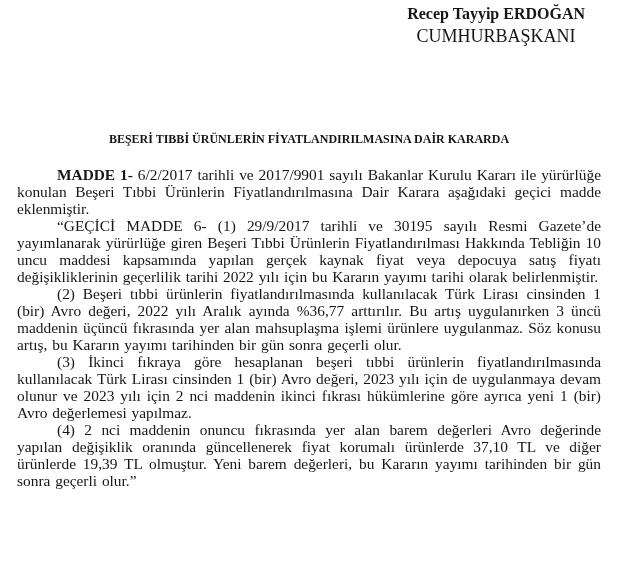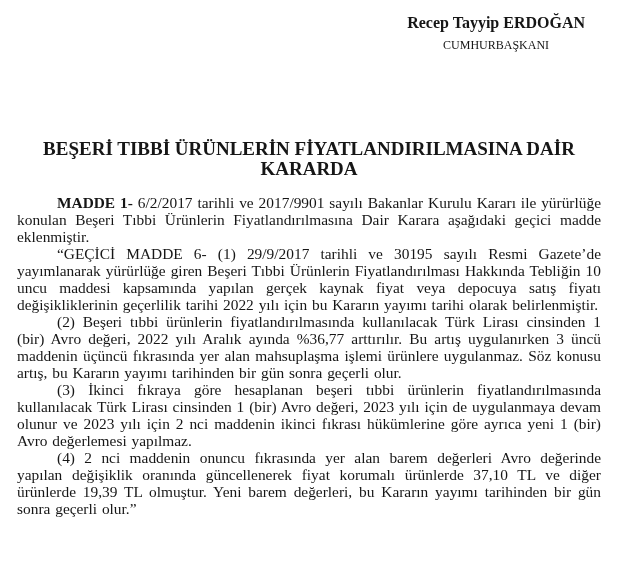--- a/index.html
+++ b/index.html
@@ -9,44 +9,44 @@
   }
   .page {
     position: relative;
     width: 618px;
     height: 578px;
     background: #ffffff;
     color: #161616;
     font-family: "Liberation Serif", "DejaVu Serif", serif;
     font-size: 15.4px;
     box-sizing: border-box;
-    padding: 13px 17px 0 17px;
+    padding: 4px 17px 0 17px;
     overflow: hidden;
   }
   .sig-block {
     width: -moz-fit-content;
     width: fit-content;
     margin-left: auto;
     margin-right: 16px;
     text-align: center;
     line-height: 19px;
   }
   .sig-name {
     font-weight: bold;
     font-size: 16px;
   }
   .sig-title {
-    font-size: 12px;
+    font-size: 18px;
     margin-top: 4px;
   }
   .doc-title {
     margin-top: 84px;
     text-align: center;
     font-weight: bold;
-    font-size: 19px;
+    font-size: 12px;
     line-height: 19.5px;
   }
   .body-text p {
     margin: 0;
     text-align: justify;
     text-indent: 40px;
     line-height: 17px;
     word-spacing: 1px;
   }
   .body-text {

